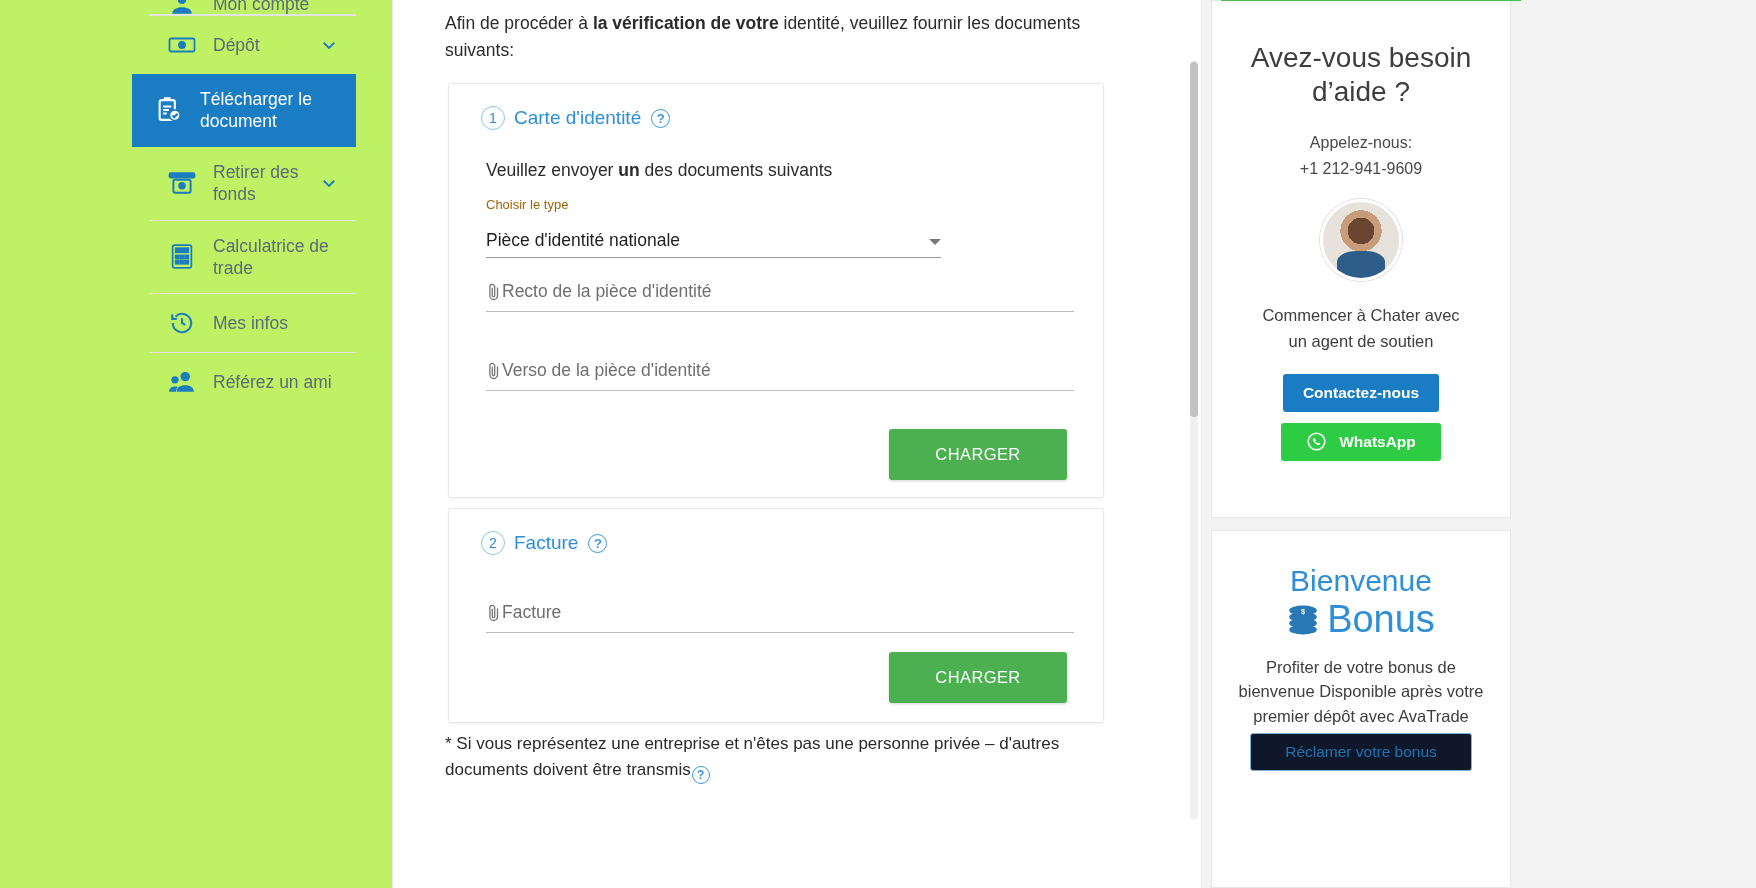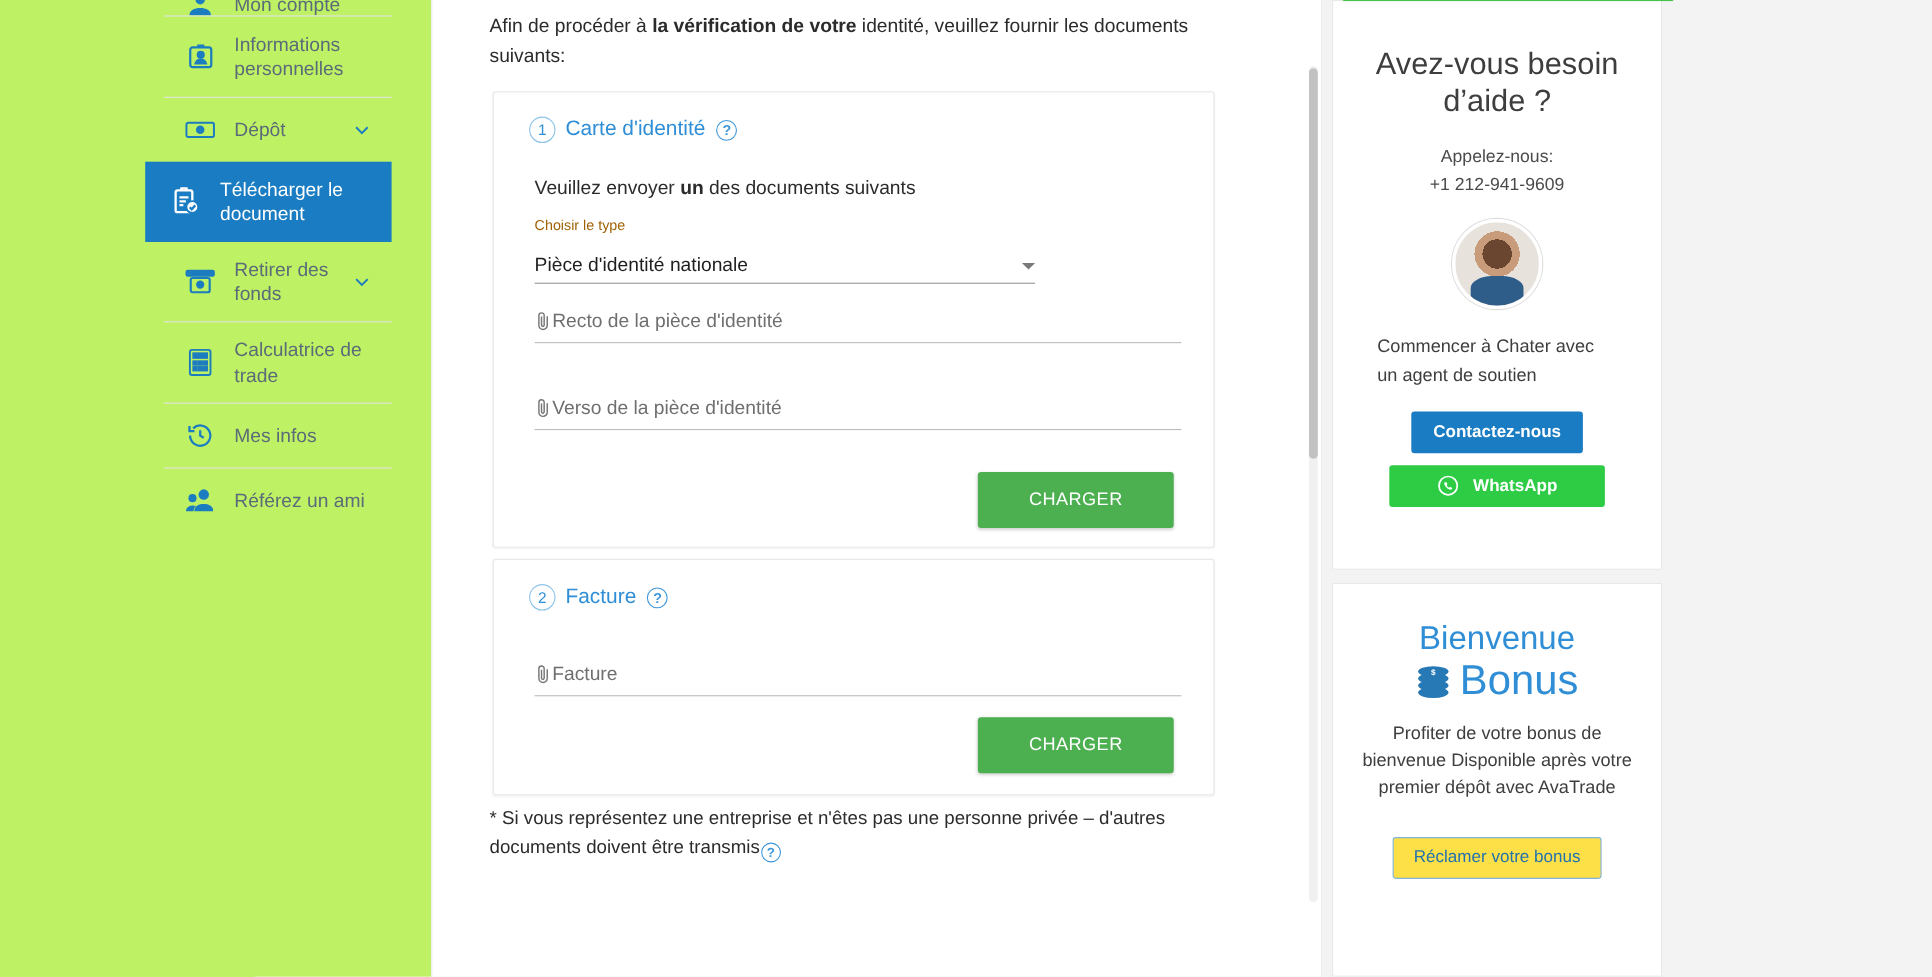--- a/index.html
+++ b/index.html
@@ -156,42 +156,42 @@
     margin: 18px auto 0 auto;
     background: radial-gradient(circle at 50% 38%, #6a4630 0 22%, #c89b7a 22% 34%, #e8e2dd 34% 100%);
     border: 3px solid #ffffff;
     box-shadow: 0 0 0 1px #dcdcdc;
     position: relative; overflow: hidden;
   }
   .agent-avatar::after {
     content: ""; position: absolute; left: 18%; bottom: 0; width: 64%; height: 36%;
     background: #2f5d8a; border-radius: 40% 40% 0 0;
   }
-  .help-chat { text-align: left; font-size: 16.5px; color: #3e3e3e; margin-top: 22px; line-height: 1.55; padding: 0 40px; }
+  .help-chat { text-align: center; font-size: 16.5px; color: #3e3e3e; margin-top: 22px; line-height: 1.55; padding: 0 40px; }
   .btn-contact {
     display: block; width: 156px; height: 38px; margin: 19px auto 0 auto;
     background: #1a7cc2; color: #ffffff; border: none; border-radius: 3px;
     font-size: 15.5px; font-weight: bold; cursor: pointer;
     font-family: "Liberation Sans", sans-serif;
   }
   .btn-whatsapp {
     display: flex; align-items: center; justify-content: center; gap: 12px;
-    width: 196px; height: 38px; margin: 11px auto 0 auto;
+    width: 160px; height: 38px; margin: 11px auto 0 auto;
     background: #2ecc45; color: #ffffff; border: none; border-radius: 3px;
     font-size: 15.5px; font-weight: bold; cursor: pointer;
     font-family: "Liberation Sans", sans-serif;
   }
 
   .bonus-title { text-align: center; font-size: 30px; color: #2f8ed6; padding-top: 33px; line-height: 1.12; font-weight: normal; }
   .bonus-line2 { display: flex; align-items: center; justify-content: center; gap: 8px; font-size: 38px; color: #2f8ed6; }
   .coins { flex: 0 0 32px; display: flex; }
   .bonus-text { text-align: center; font-size: 16.5px; color: #3e3e3e; margin-top: 14px; line-height: 1.5; padding: 0 16px; }
   .btn-bonus {
-    display: block; width: 190px; height: 38px; margin: 32px auto 0 auto;
-    background: #fde047; color: #2272ad; border: 1px solid #7fb3d8; border-radius: 3px;
+    display: block; width: 222px; height: 38px; margin: 4px auto 0 auto;
+    background: #0f172a; color: #2272ad; border: 1px solid #7fb3d8; border-radius: 3px;
     font-size: 15.5px; cursor: pointer;
     font-family: "Liberation Sans", sans-serif;
   }
 </style>
 </head>
 <body>
 
 <div class="page">
 
   <div class="sidebar">
@@ -200,31 +200,20 @@
       <span class="nav-ico">
         <svg width="26" height="26" viewBox="0 0 24 24" fill="#1c7cc0">
             <circle cx="12" cy="8" r="4"></circle>
             <path d="M3 21c0-4 4-6 9-6s9 2 9 6z"></path>
           </svg>
       </span>
       <span class="nav-label">Mon compte</span>
     </div>
     <div class="nav-sep"></div>
 
-    <div class="nav-item">
-      <span class="nav-ico">
-        <svg width="27" height="27" viewBox="0 0 24 24" fill="none" stroke="#1c7cc0" stroke-width="1.8">
-            <rect x="3.5" y="4.5" width="17" height="16" rx="2"></rect>
-            <path d="M10 4.5V3h4v1.5"></path>
-            <circle cx="12" cy="10.5" r="2.4" fill="#1c7cc0"></circle>
-            <path d="M7.8 17.5c.6-2.2 2.3-3.2 4.2-3.2s3.6 1 4.2 3.2z" fill="#1c7cc0"></path>
-          </svg>
-      </span>
-      <span class="nav-label">Informations personnelles</span>
-    </div>
     <div class="nav-sep"></div>
 
     <div class="nav-item">
       <span class="nav-ico">
         <svg width="28" height="20" viewBox="0 0 28 18" fill="none" stroke="#1c7cc0" stroke-width="1.8">
             <rect x="1.5" y="2.5" width="25" height="13" rx="1.5"></rect>
             <circle cx="14" cy="9" r="3" fill="#1c7cc0"></circle>
           </svg>
       </span>
       <span class="nav-label">Dépôt</span>

